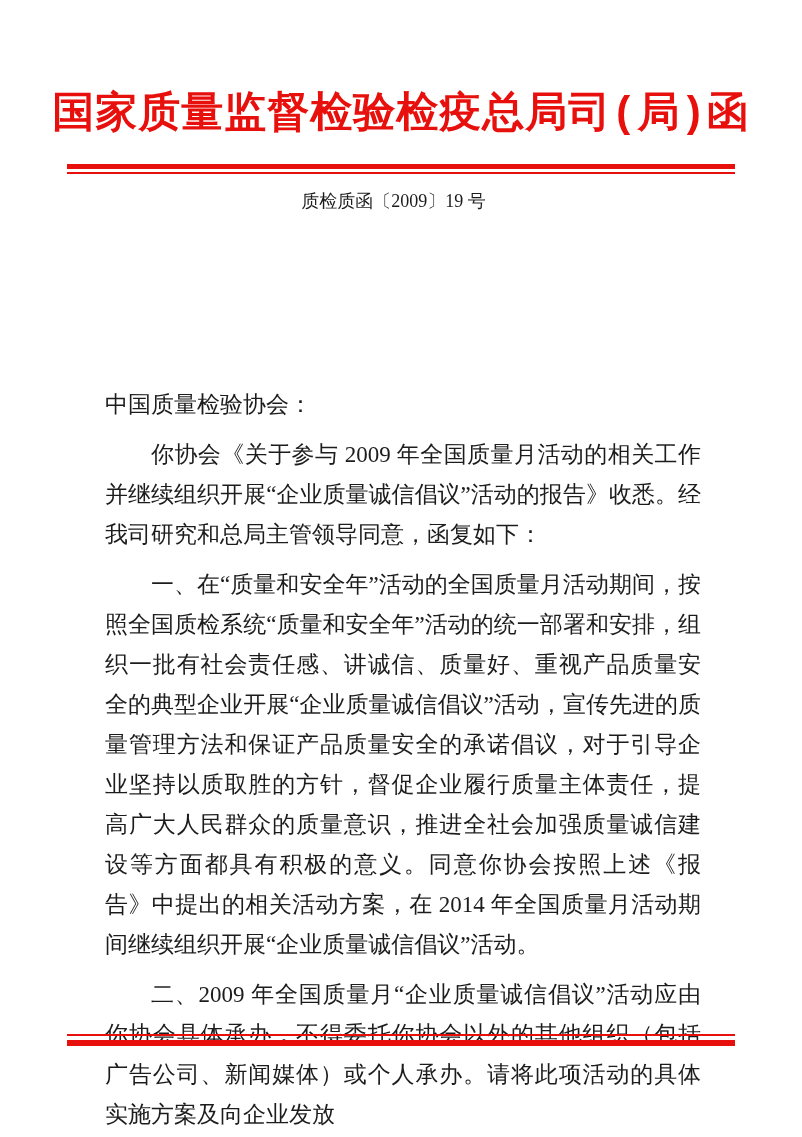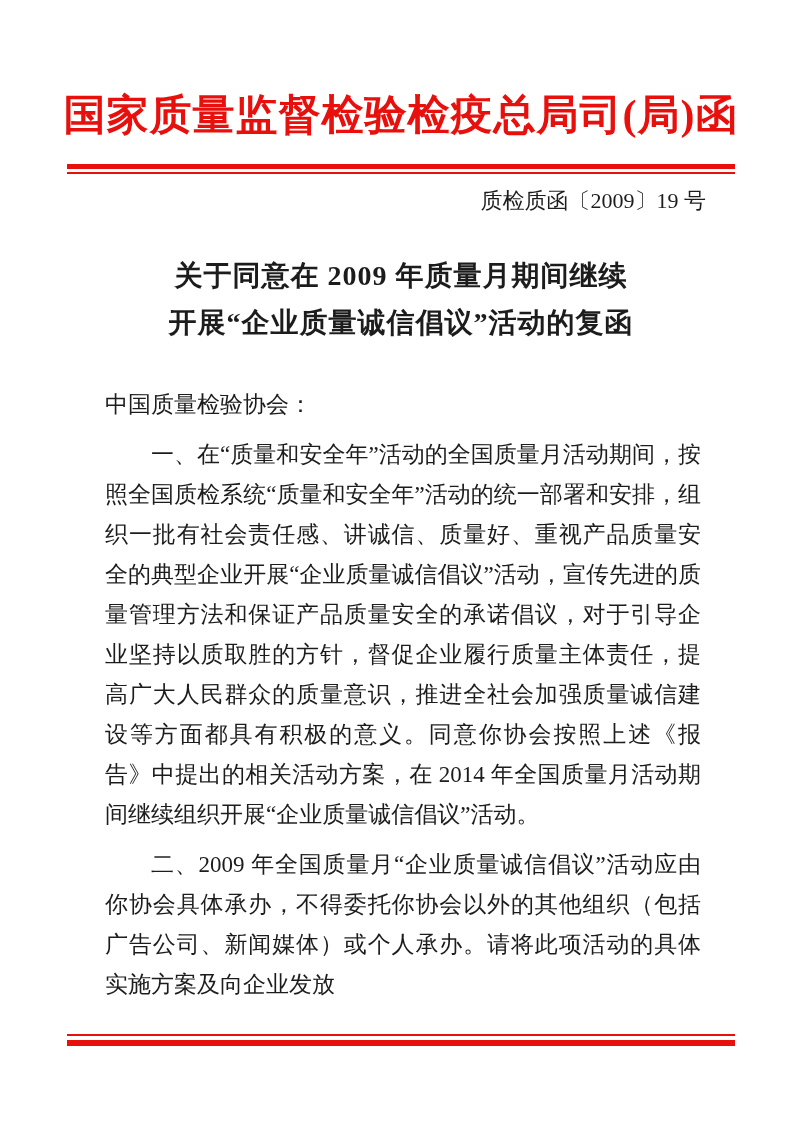--- a/index.html
+++ b/index.html
@@ -17,33 +17,34 @@
     top: 84px;
     left: 0;
     width: 100%;
     margin: 0;
     text-align: center;
     font-size: 42px;
     line-height: 62px;
     font-weight: bold;
     letter-spacing: 1px;
     white-space: nowrap;
+    font-family: Liberation Mono, monospace;
   }
   .rule { position: absolute; left: 67px; width: 668px; }
   .rule.top-thick    { top: 164px;  height: 5px; }
   .rule.top-thin     { top: 172px;  height: 2px; }
   .rule.bottom-thin  { top: 1034px; height: 2px; }
   .rule.bottom-thick { top: 1040px; height: 6px; }
   .doc-number {
     position: absolute;
     top: 186px;
-    left: 53px;
+    left: 67px;
     width: 653px;
-    text-align: right;
-    font-size: 22px;
+    text-align: center;
+    font-size: 18px;
     line-height: 30px;
     white-space: nowrap;
   }
   .letter-title {
     position: absolute;
     top: 252px;
     left: 0;
     width: 100%;
     text-align: center;
     font-weight: bold;
@@ -69,27 +70,24 @@
 
 <div class="page">
 
   <h1 class="header-title" style="color: rgb(232, 16, 12);">国家质量监督检验检疫总局司(局)函</h1>
 
   <div class="rule top-thick" style="background: rgb(232, 16, 12);"></div>
   <div class="rule top-thin" style="background: rgb(232, 16, 12);"></div>
 
   <div class="doc-number">质检质函〔2009〕19 号</div>
 
-  <div class="letter-title">
-    <div>关于同意在 2009 年质量月期间继续</div>
-    <div>开展“企业质量诚信倡议”活动的复函</div>
-  </div>
 
   <div class="body-block">
     <p class="salutation">中国质量检验协会：</p>
+    <p class="para">你协会《关于参与 2009 年全国质量月活动的相关工作并继续组织开展“企业质量诚信倡议”活动的报告》收悉。经我司研究和总局主管领导同意，函复如下：</p>
     <p class="para">一、在“质量和安全年”活动的全国质量月活动期间，按照全国质检系统“质量和安全年”活动的统一部署和安排，组织一批有社会责任感、讲诚信、质量好、重视产品质量安全的典型企业开展“企业质量诚信倡议”活动，宣传先进的质量管理方法和保证产品质量安全的承诺倡议，对于引导企业坚持以质取胜的方针，督促企业履行质量主体责任，提高广大人民群众的质量意识，推进全社会加强质量诚信建设等方面都具有积极的意义。同意你协会按照上述《报告》中提出的相关活动方案，在 2014 年全国质量月活动期间继续组织开展“企业质量诚信倡议”活动。</p>
     <p class="para">二、2009 年全国质量月“企业质量诚信倡议”活动应由你协会具体承办，不得委托你协会以外的其他组织（包括广告公司、新闻媒体）或个人承办。请将此项活动的具体实施方案及向企业发放</p>
   </div>
 
   <div class="rule bottom-thin" style="background: rgb(232, 16, 12);"></div>
   <div class="rule bottom-thick" style="background: rgb(232, 16, 12);"></div>
 
 </div>
 
 </body></html>

